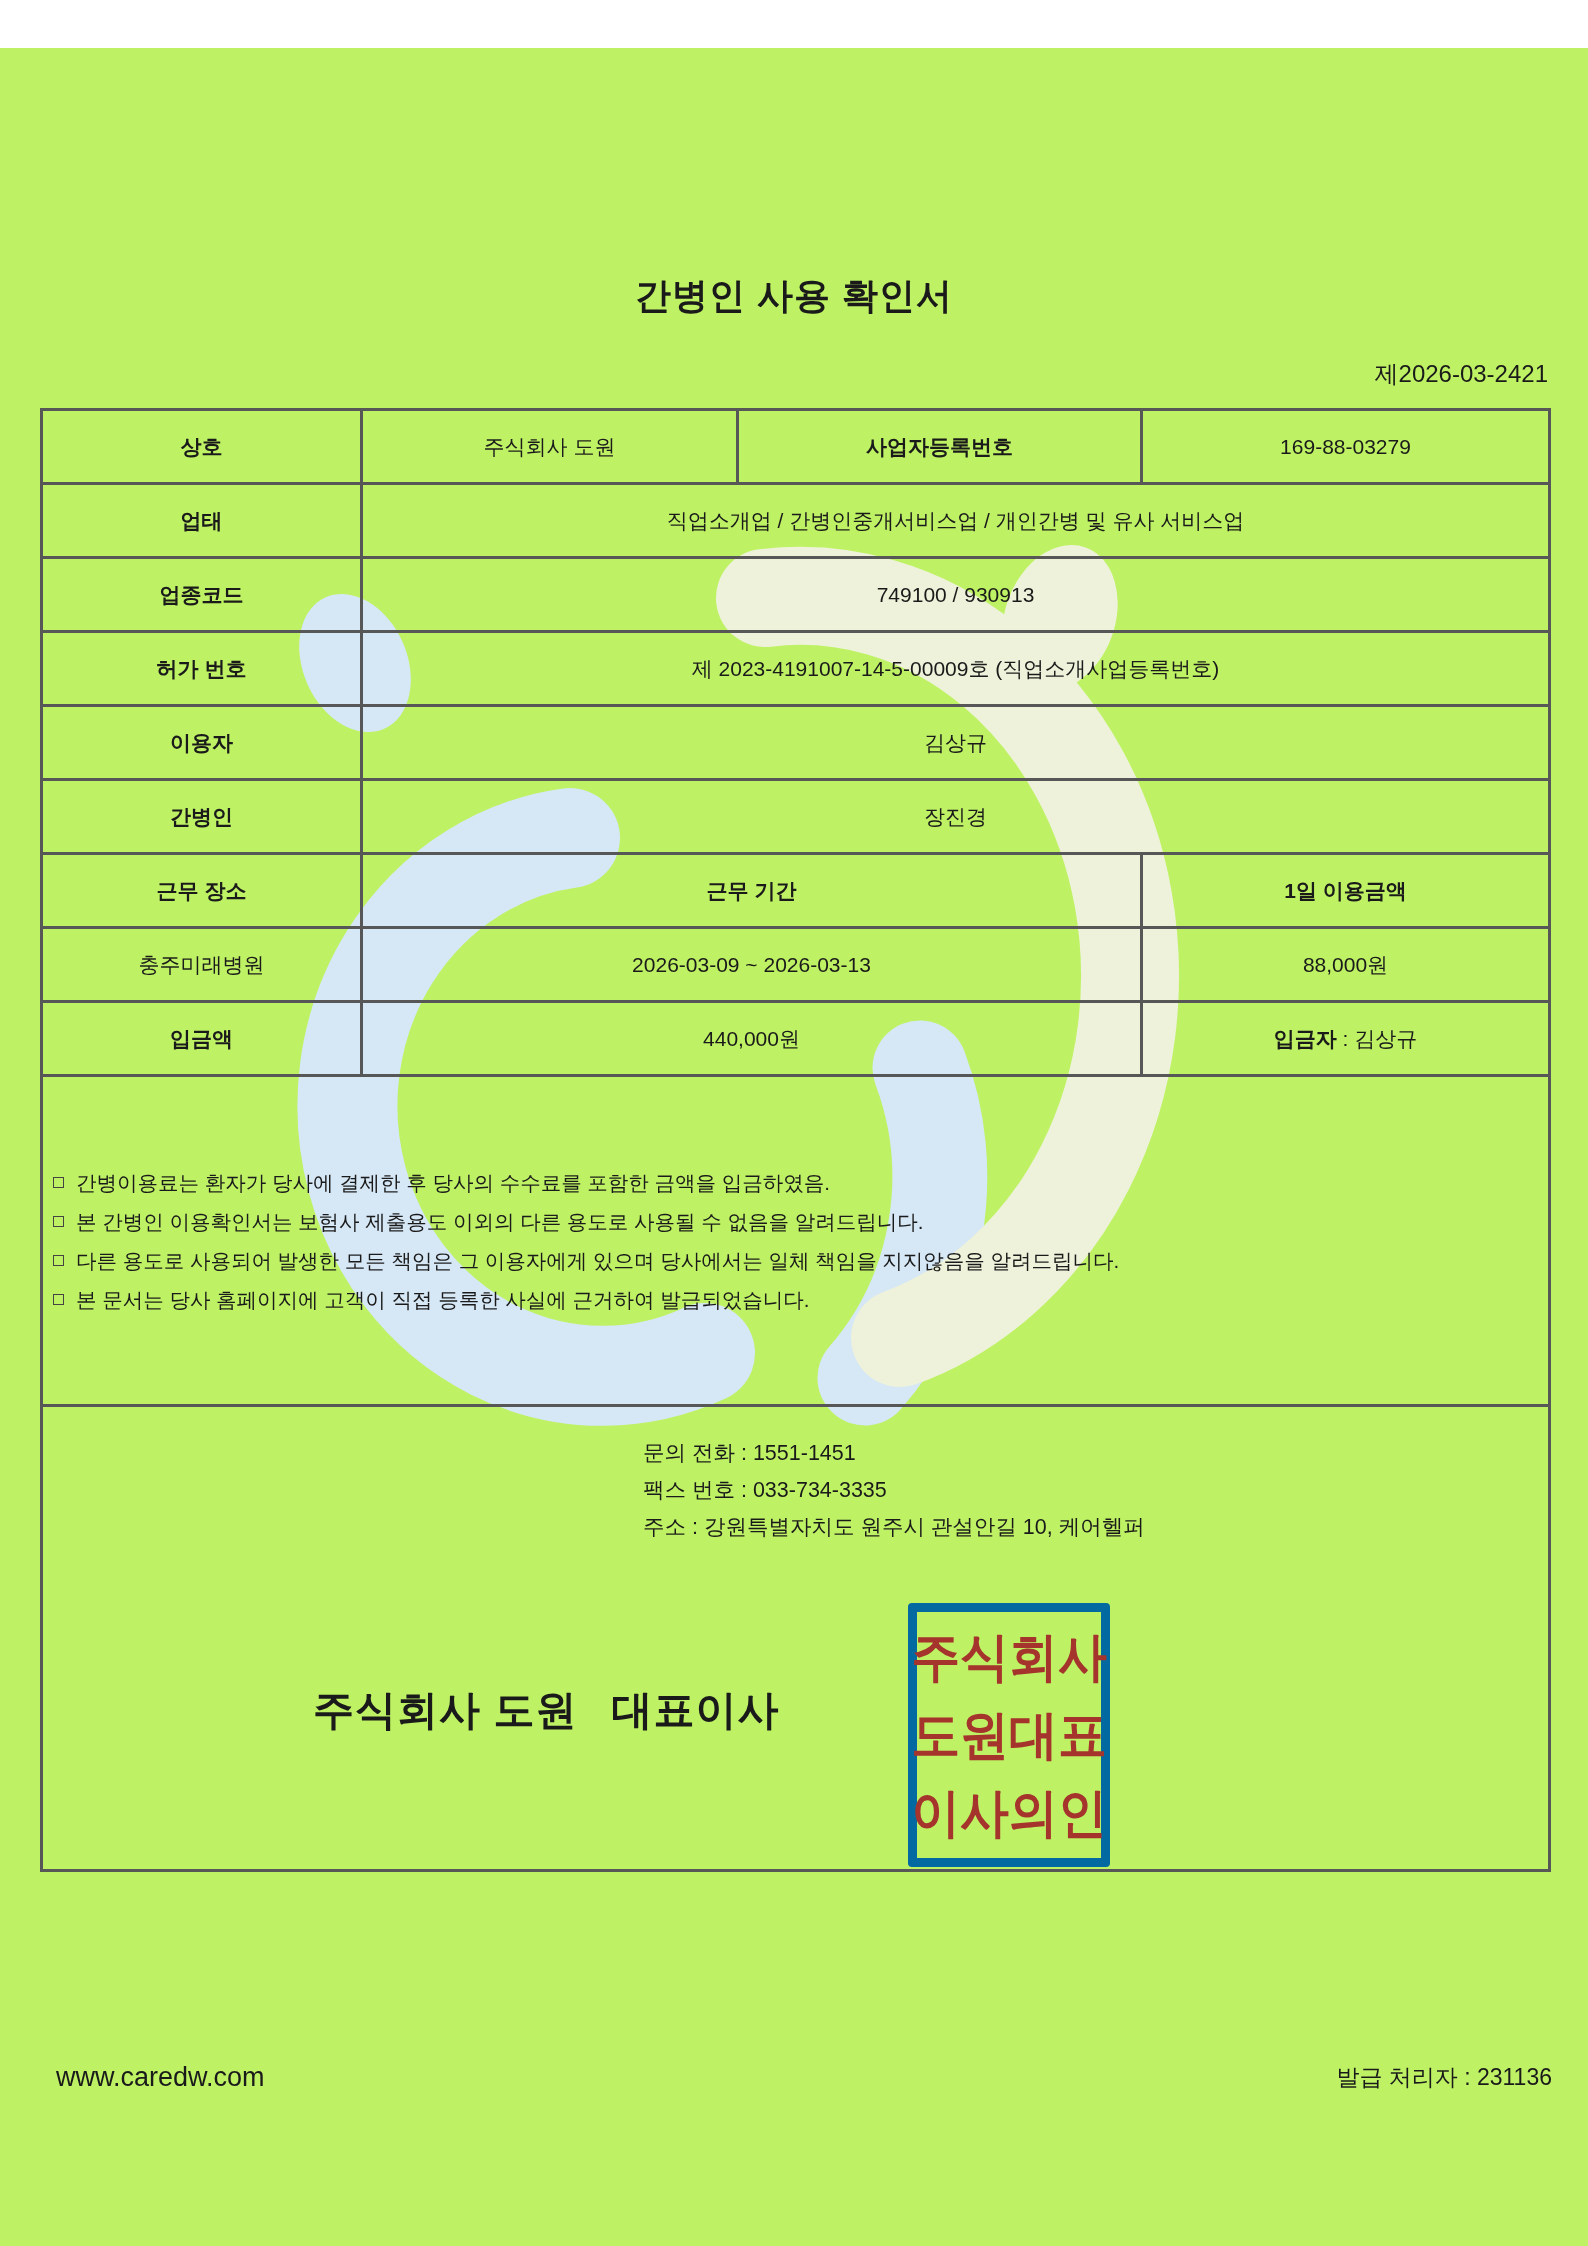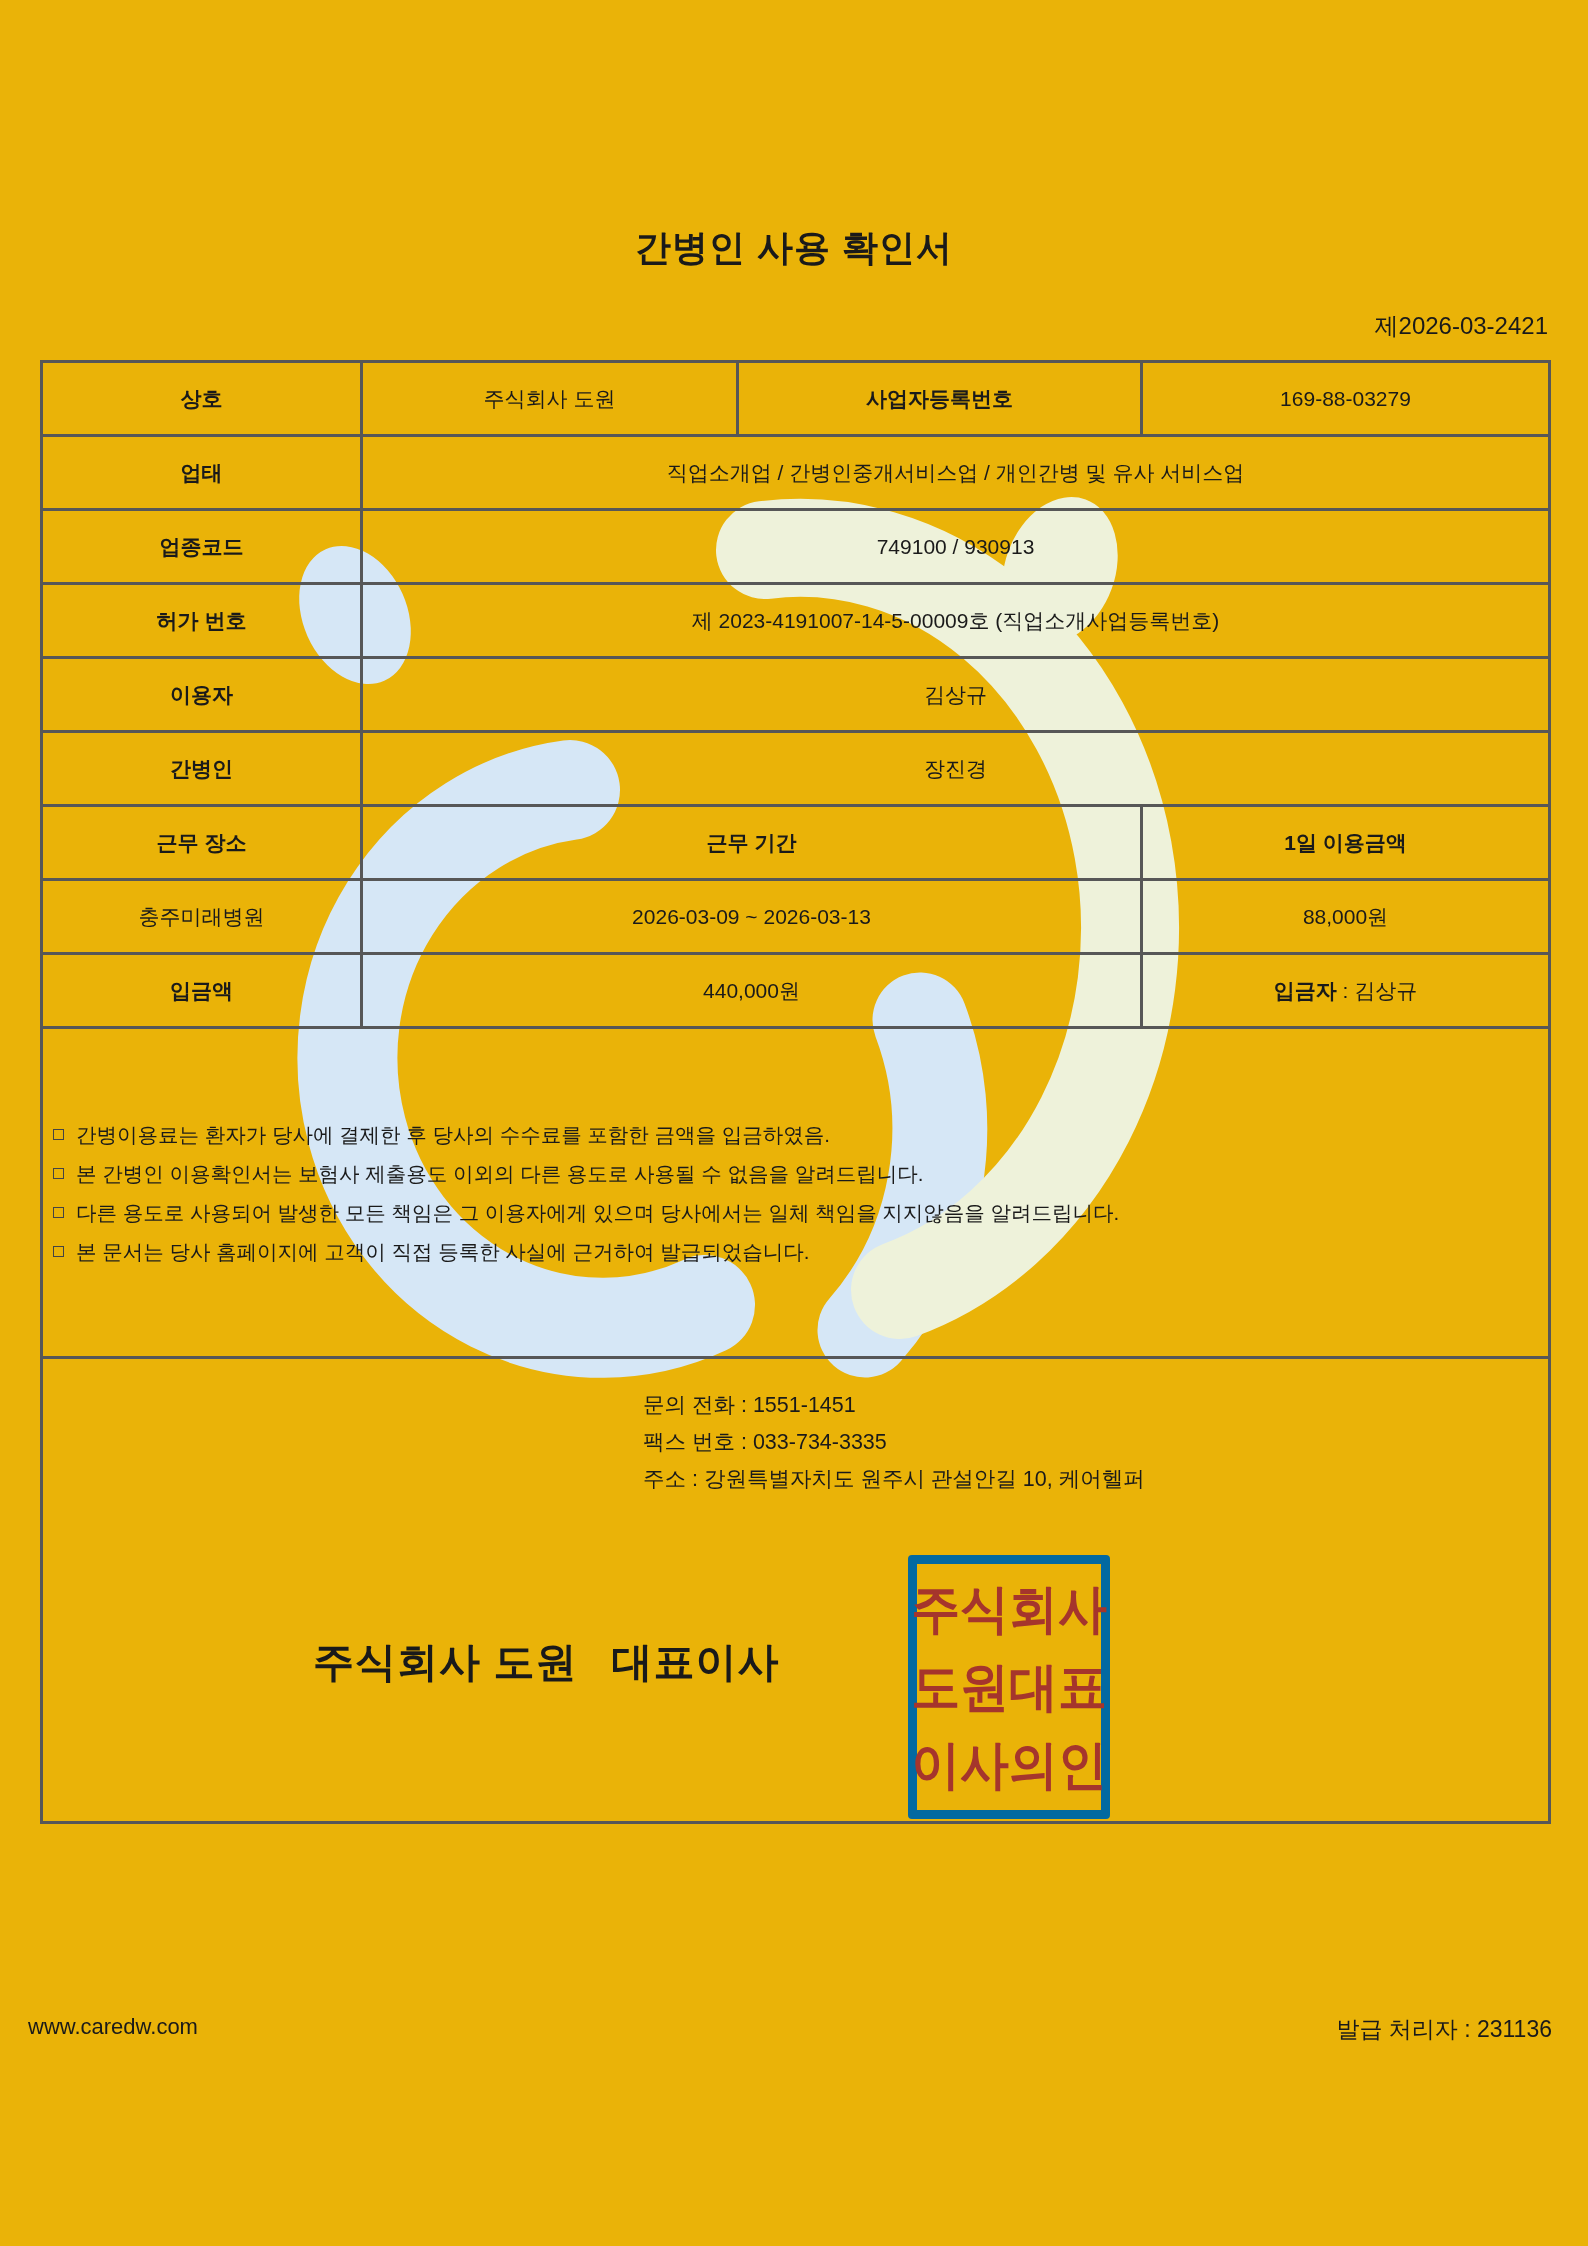--- a/index.html
+++ b/index.html
@@ -1,20 +1,20 @@
 <!DOCTYPE html>
 <html><head>
 <meta charset="utf-8">
 <style>
   html,body{margin:0;padding:0;background:#ffffff;}
   body{
     width:1588px;height:2246px;position:relative;overflow:hidden;
     font-family:"Liberation Sans","DejaVu Sans",sans-serif;color:#1a1a1a;
   }
-  .page{position:absolute;inset:0;background:#eab308;}
+  .page{position:absolute;inset:0;background:#bef264;margin-top:48px;}
   
   .watermark{position:absolute;left:260px;top:460px;width:920px;height:960px;z-index:0;}
   
   .doc-title{
     position:absolute;top:224px;left:0;width:100%;text-align:center;
     font-size:36px;font-weight:bold;letter-spacing:1px;z-index:2;
   }
   .doc-number{
     position:absolute;top:310px;right:40px;font-size:24px;z-index:2;
   }
@@ -54,21 +54,21 @@
     position:absolute;left:865px;top:196px;width:176px;height:234px;
     border:9px solid #0369a1;border-radius:4px;
     display:flex;flex-direction:column;justify-content:space-around;align-items:center;
     padding:6px 4px;box-sizing:content-box;
   }
   .stamp-line{
     color:#a5352c;font-weight:bold;font-size:47px;line-height:70px;
     transform:scale(1.04,1.12);letter-spacing:0px;white-space:nowrap;
   }
   
-  .footer-left{position:absolute;left:28px;top:2014px;font-size:22px;z-index:2;}
+  .footer-left{position:absolute;left:56px;top:2014px;font-size:27px;z-index:2;}
   .footer-right{position:absolute;right:36px;top:2014px;font-size:23px;z-index:2;}
   .depositor-wrap b{font-weight:bold;}
 </style>
 </head>
 <body>
 
 <div class="page">
 
   <svg class="watermark" viewBox="0 0 920 960" xmlns="http://www.w3.org/2000/svg">
     <ellipse cx="95" cy="155" rx="52" ry="72" fill="#d6e7f6" transform="rotate(-24 95 155)"></ellipse>

